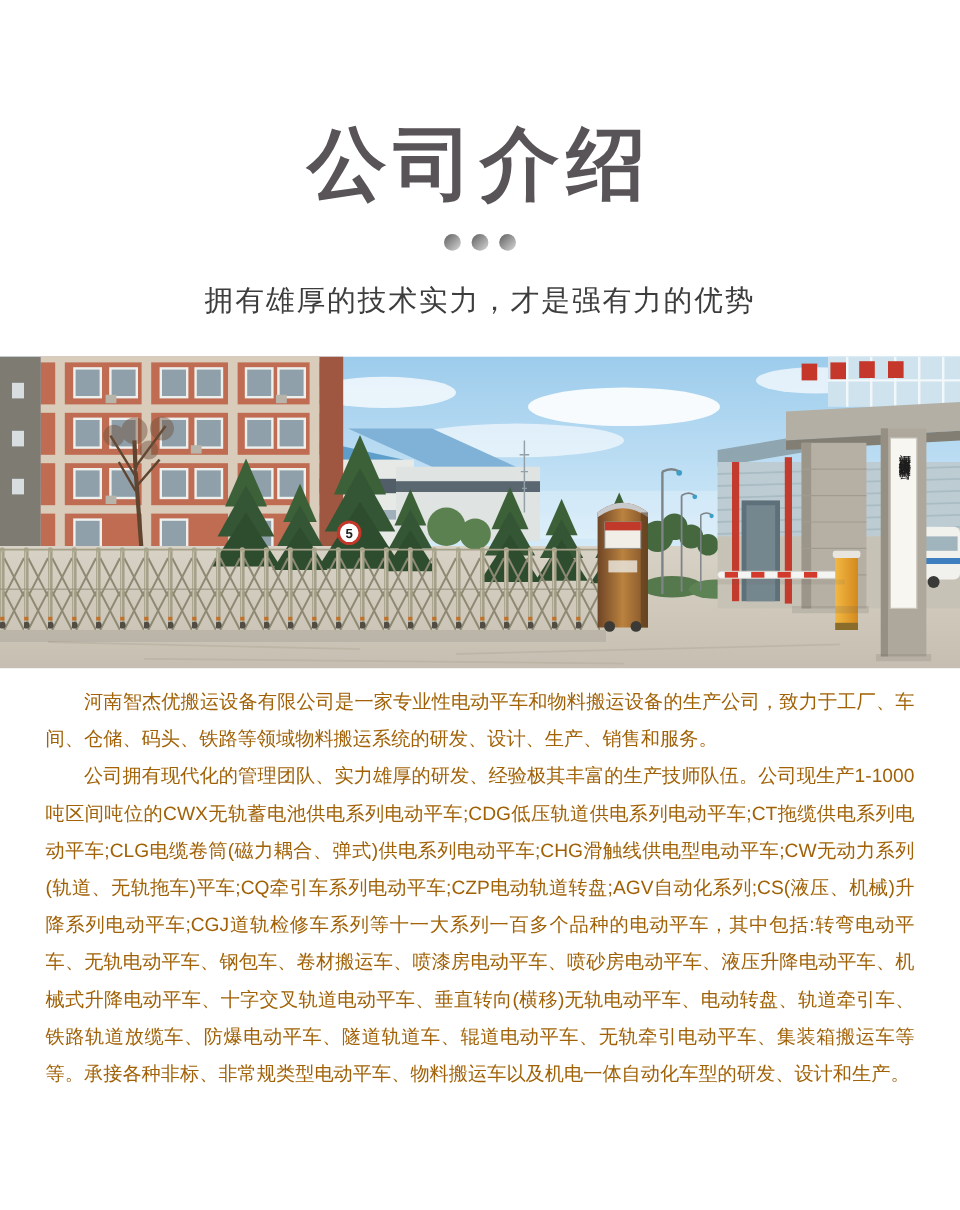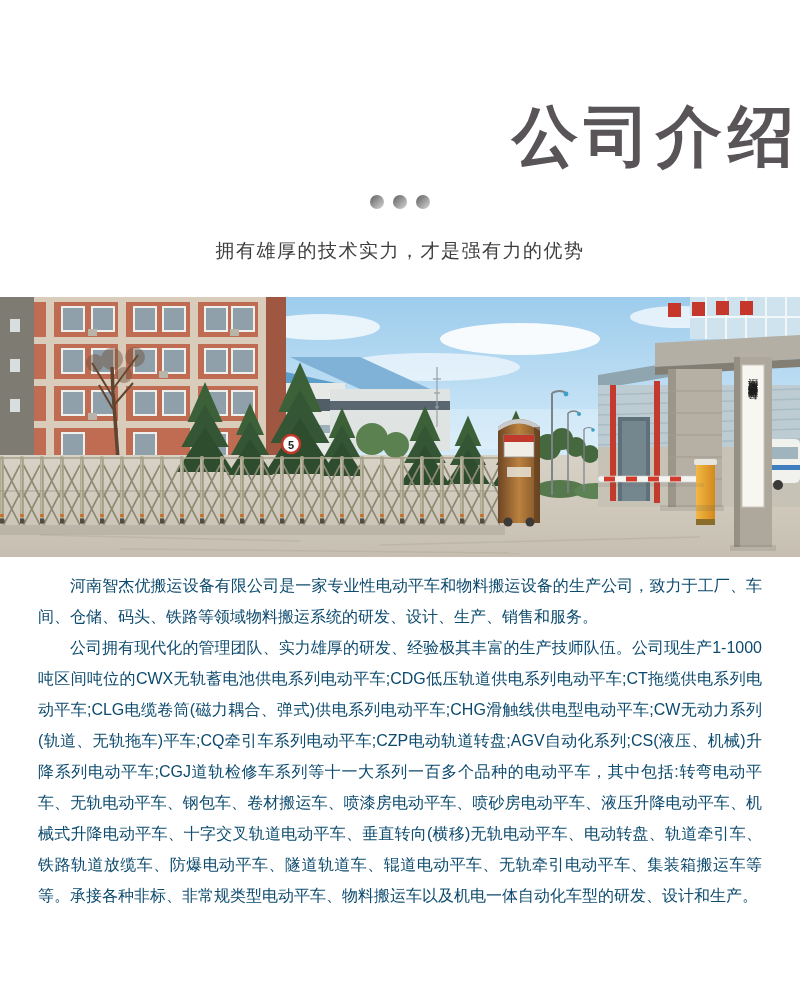--- a/index.html
+++ b/index.html
@@ -4,39 +4,39 @@
 <style>
   * { box-sizing: border-box; }
   html,body { margin:0; padding:0; background:#ffffff; }
   body { width:800px; font-family:"Liberation Sans","DejaVu Sans",sans-serif; }
   .page { width:800px; height:1008px; background:#ffffff; overflow:hidden; }
 
   .intro-header { text-align:center; }
   .page-title {
     margin:0; padding-top:100px;
     font-size:66px; line-height:1.1; font-weight:800;
-    letter-spacing:6px; color:#585458;text-align:right;
+    letter-spacing:6px; color:#585458;
   }
   .dots { margin-top:22px; display:flex; justify-content:center; gap:9px; }
   .dot {
     width:14px; height:14px; border-radius:50%;
     background:linear-gradient(135deg,#767676 20%,#d2d2d2 95%);
   }
   .subtitle {
     margin:26px 0 0 0;
-    font-size:19px; line-height:32px; color:#3d3d3d; letter-spacing:1.5px;
+    font-size:24px; line-height:32px; color:#3d3d3d; letter-spacing:1.5px;
     font-weight:400;
   }
 
   .photo { margin:30px 0 0 0; width:800px; height:260px; display:block; }
   .photo svg { display:block; }
 
   .intro-body {
     padding:13px 38px 0 38px;
-    font-size:16px; line-height:31px; color:#0c4a6e;
+    font-size:16px; line-height:31px; color:#a16207;
     text-align:justify;
   }
   .intro-body p { margin:0; text-indent:2em; }
 </style>
 </head>
 <body>
 
 <div class="page">
 
   <header class="intro-header">

